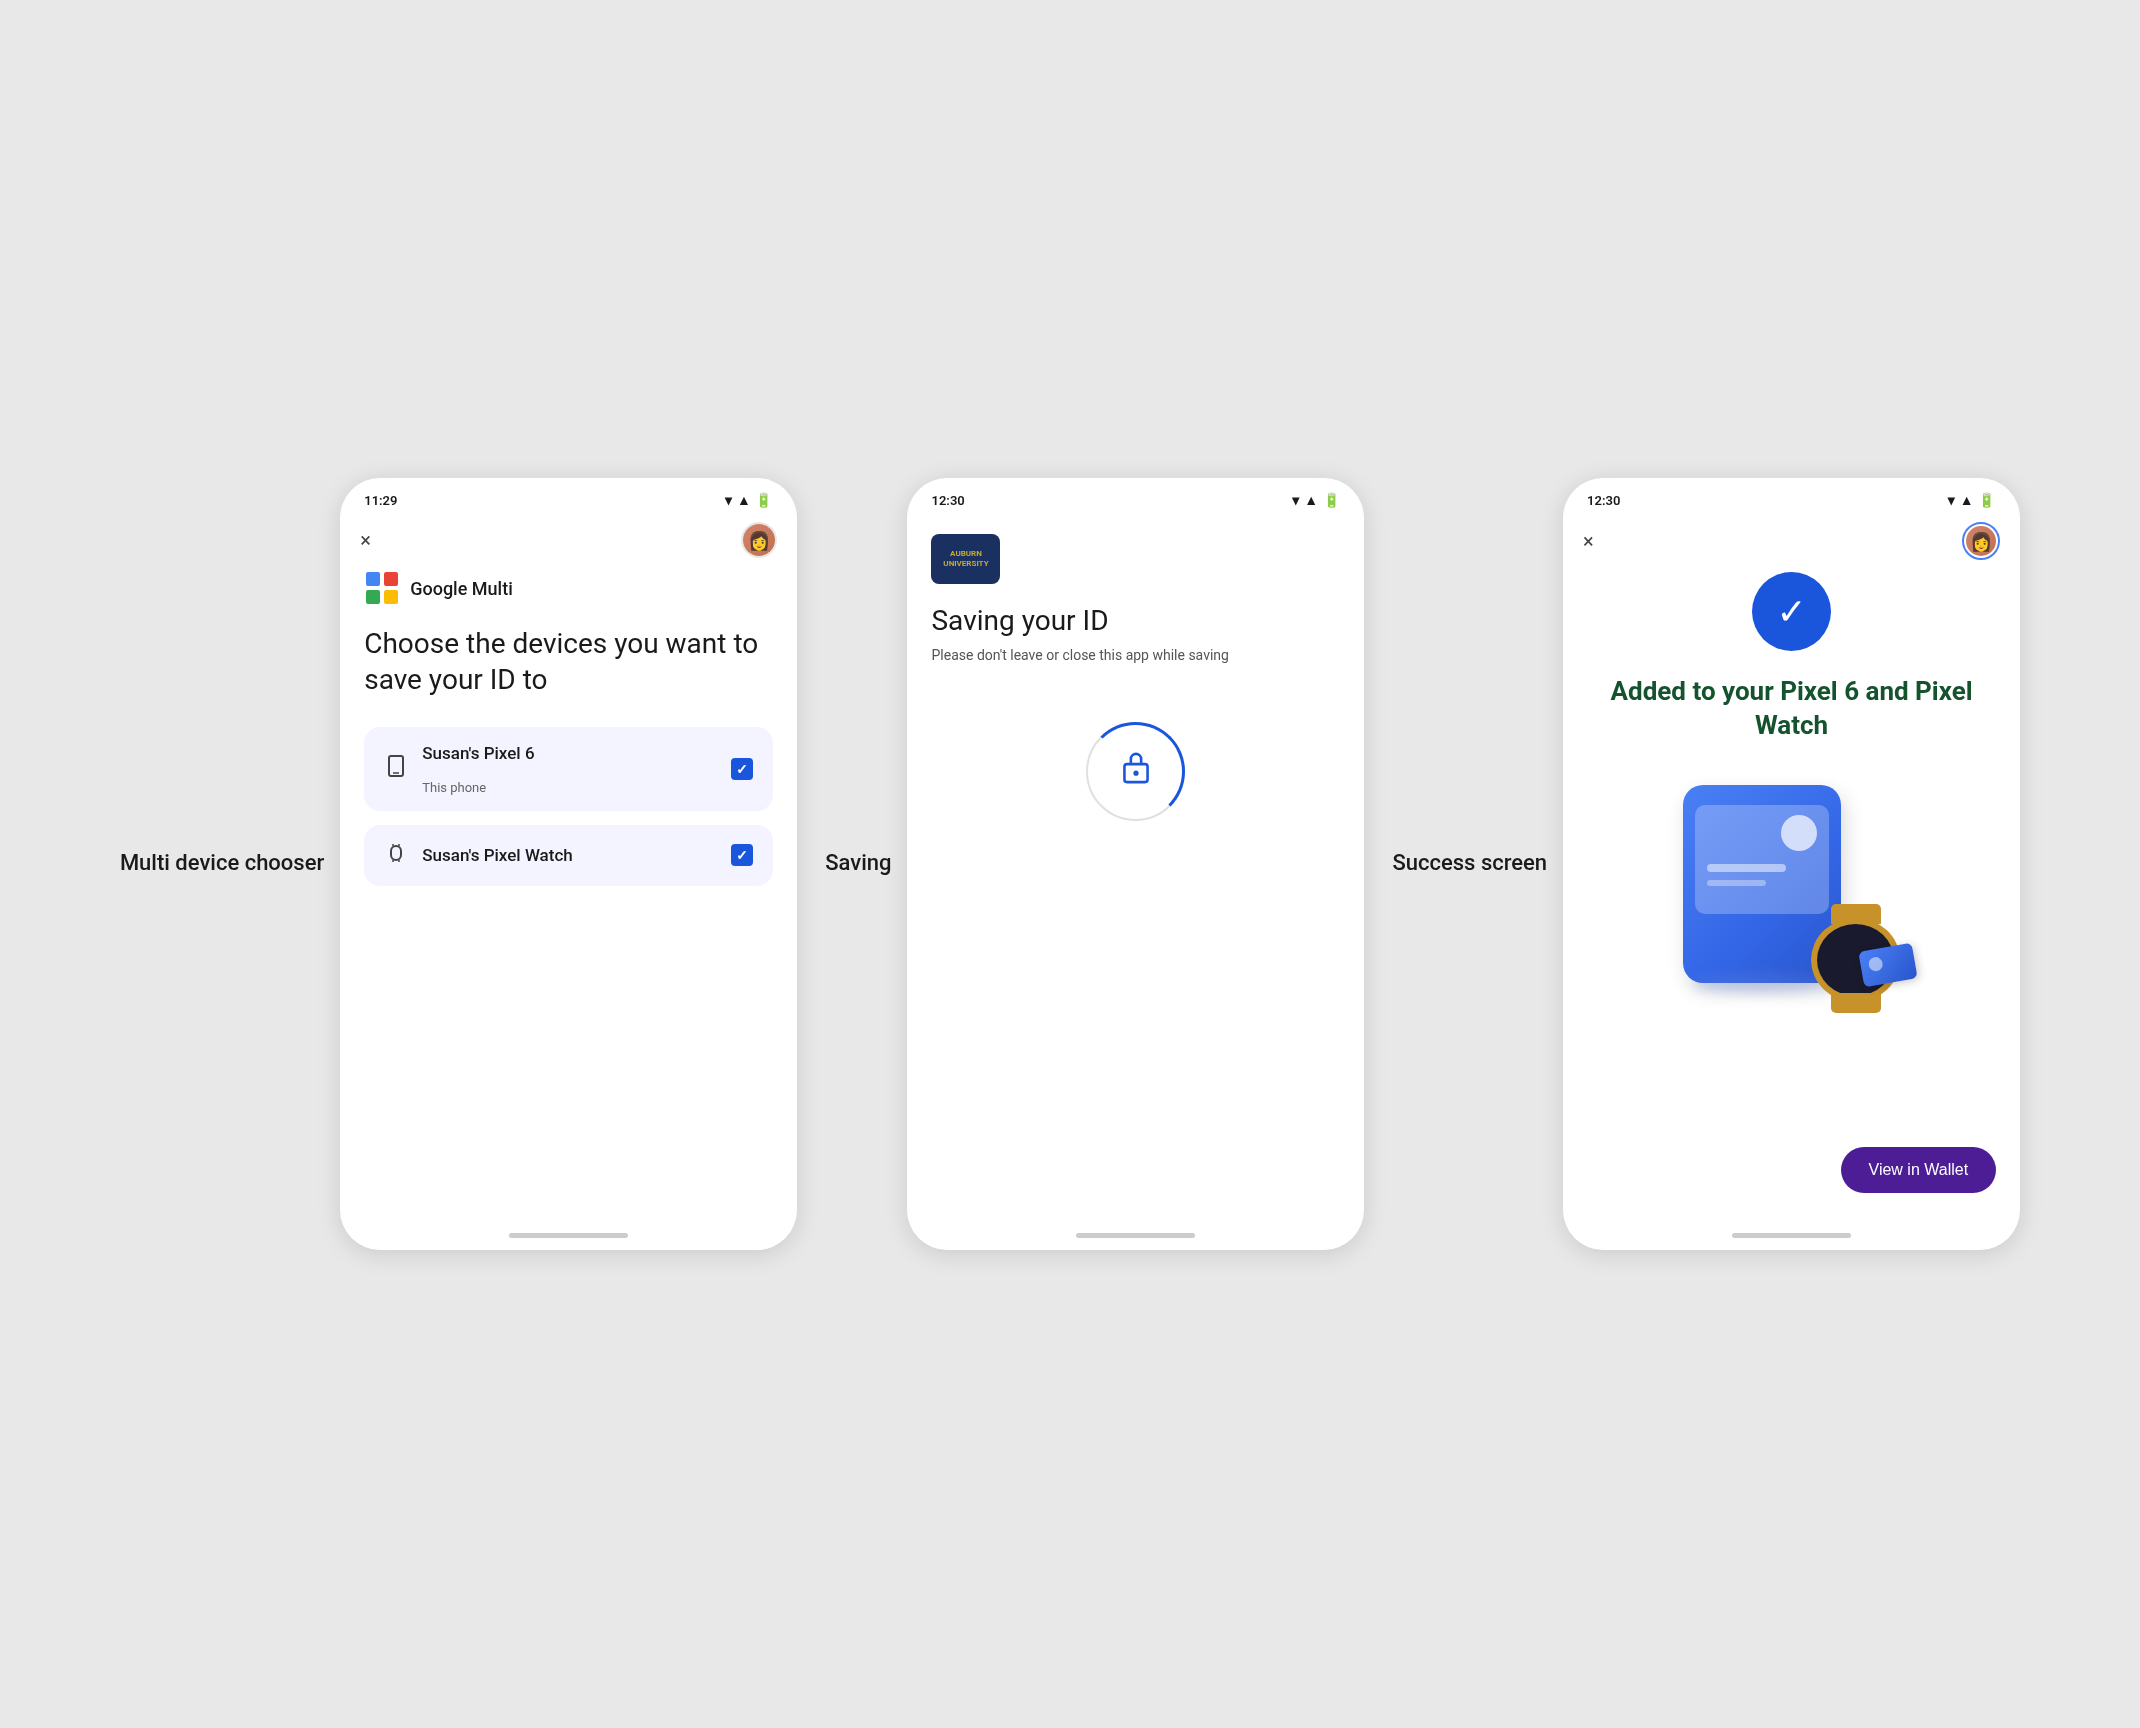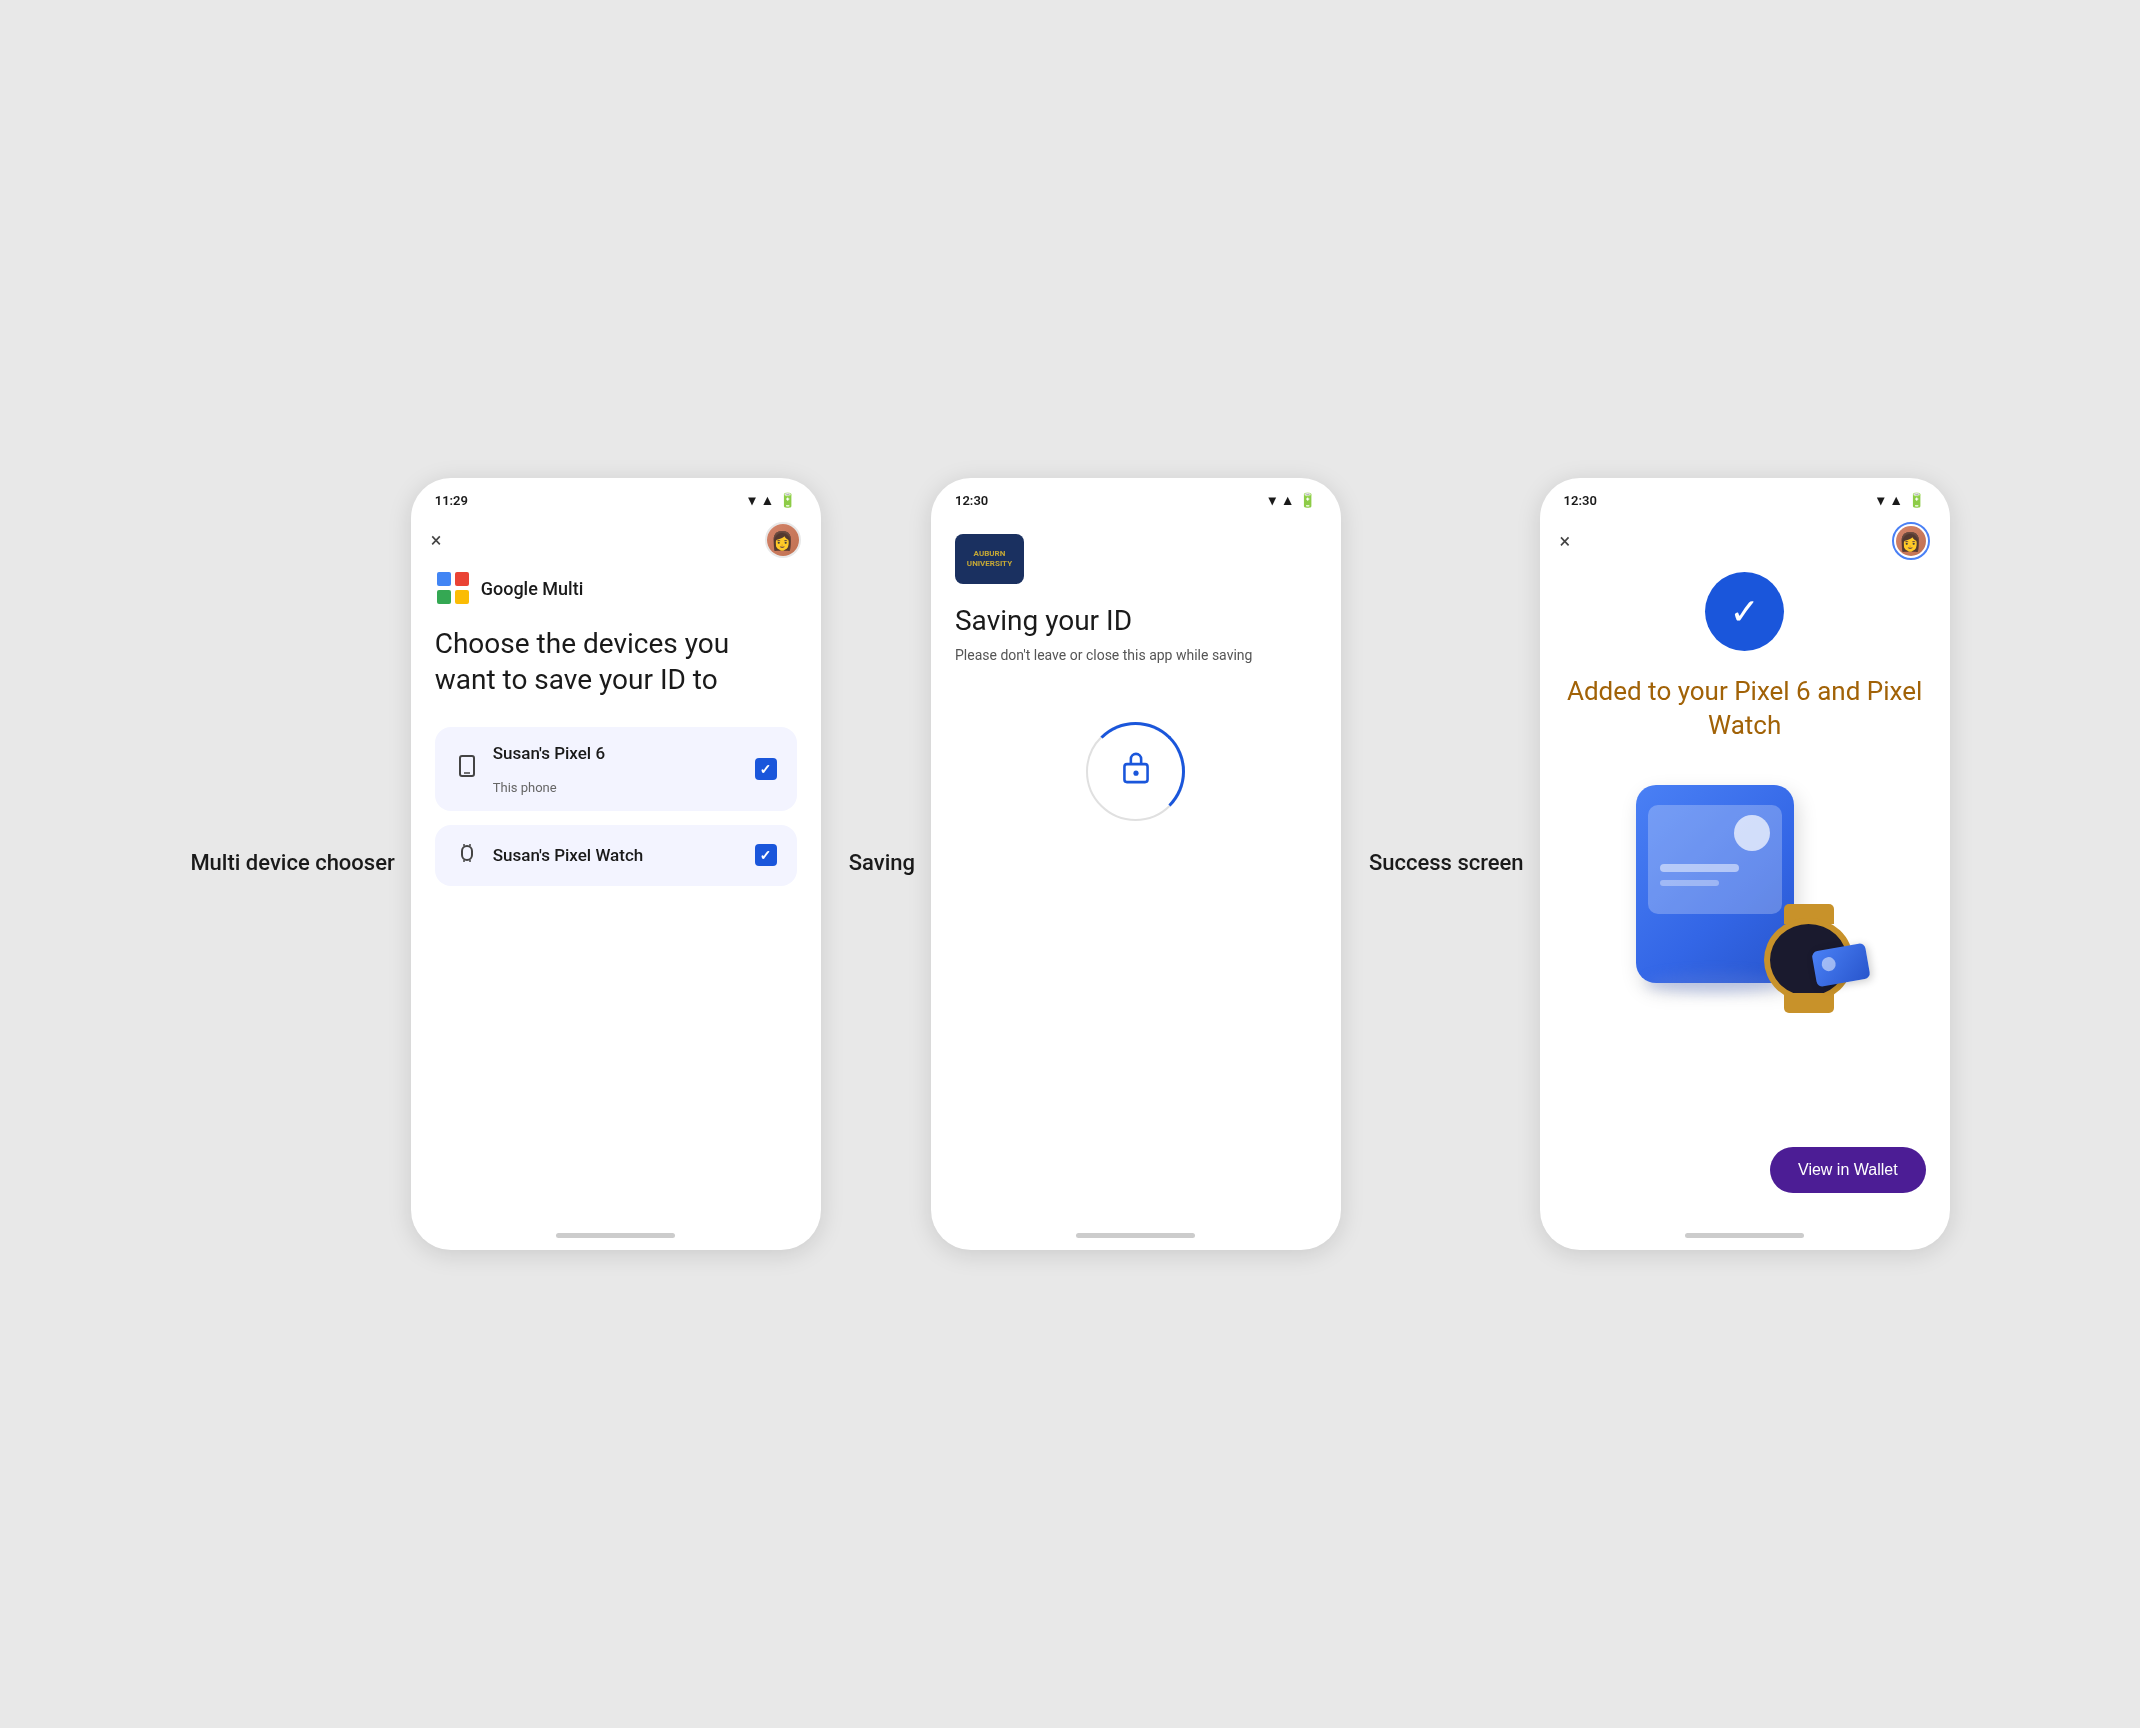--- a/index.html
+++ b/index.html
@@ -29,21 +29,21 @@
 
     .screen-label {
       font-size: 22px;
       font-weight: 500;
       color: #1a1a1a;
       text-align: center;
       margin-bottom: 4px;
     }
 
     .phone-frame {
-      width: 410px;
+      width: 457px;
       min-height: 772px;
       background: #ffffff;
       border-radius: 40px;
       overflow: hidden;
       position: relative;
       box-shadow: 0 4px 24px rgba(0,0,0,0.13);
       display: flex;
       flex-direction: column;
     }
 
@@ -318,22 +318,22 @@
     }
 
     .success-check {
       color: white;
       font-size: 36px;
       font-weight: 300;
     }
 
     .success-heading {
       font-size: 26px;
-      font-weight: 400;
-      color: #a16207;
+      font-weight: 700;
+      color: #14532d;
       text-align: center;
       margin-bottom: 32px;
       line-height: 1.3;
     }
 
     .device-illustration {
       width: 257px;
       height: 238px;
       position: relative;
       margin-top: 10px;

